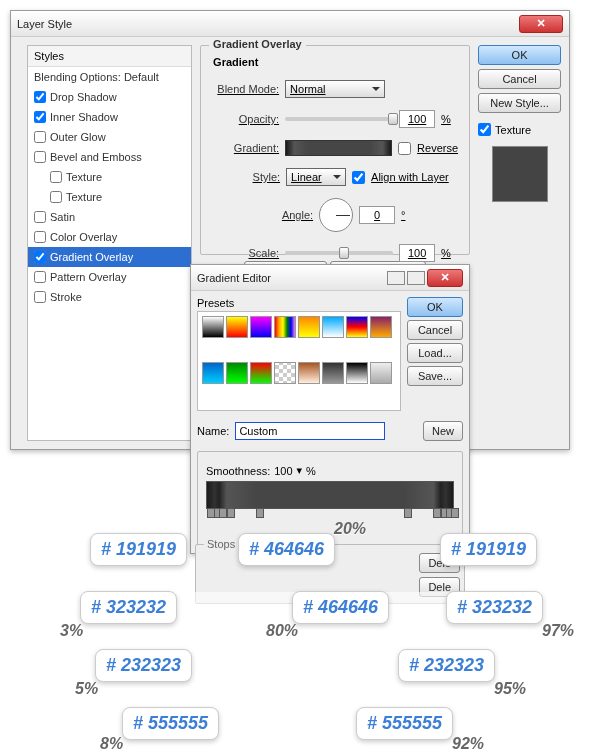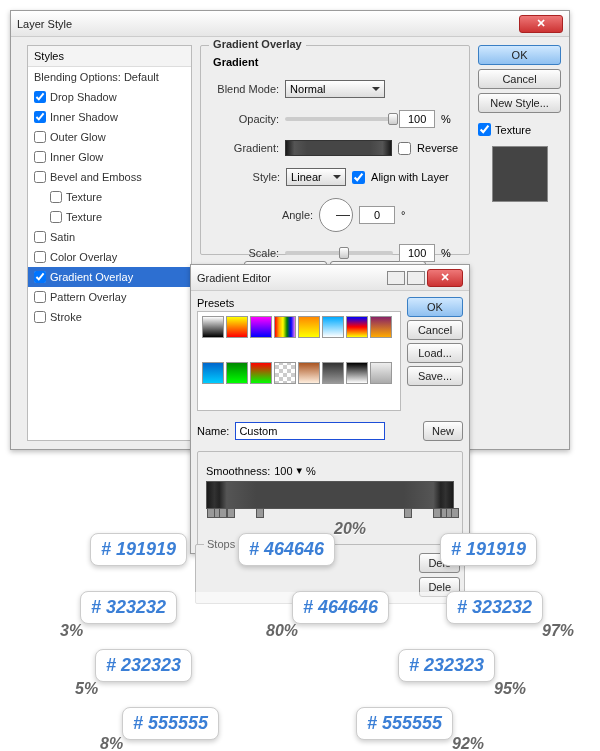--- a/index.html
+++ b/index.html
@@ -16,21 +16,21 @@
 .styles-list { width: 179px; border: 1px solid #bbb; background: #fff; margin-left: 8px; }
 .styles-list .hdr { padding: 4px 6px; background: #f4f4f4; border-bottom: 1px solid #ddd; }
 .styles-list .row { padding: 4px 6px; display: flex; align-items: center; gap: 4px; color: #333; }
 .styles-list .row.indent { padding-left: 22px; }
 .styles-list .row.sel { background: #2d6fd1; color: #fff; }
 .styles-list input[type=checkbox] { width: 12px; height: 12px; }
 
 .center { flex: 1; }
 .group { border: 1px solid #bbb; border-radius: 2px; padding: 8px; margin-bottom: 6px; position: relative; background: #eee; }
 .group > .legend { position: absolute; top: -8px; left: 8px; background: #eee; padding: 0 4px; font-weight: bold; color: #333; }
-.field { display: flex; align-items: center; margin: 12px 0; gap: 6px; justify-content: flex-end; }
+.field { display: flex; align-items: center; margin: 12px 0; gap: 6px; justify-content: flex-end; text-decoration: underline; }
 .field label { width: 70px; text-align: right; color: #333; }
 .field .slider { flex: 1; height: 4px; background: #ccc; border-radius: 2px; position: relative; max-width: 140px; }
 .field .slider .thumb { position: absolute; top: -4px; width: 10px; height: 12px; background: linear-gradient(#fff,#ccc); border: 1px solid #888; border-radius: 2px; }
 .field .num { width: 36px; height: 18px; border: 1px solid #999; background: #fff; text-align: center; line-height: 16px; }
 .select { height: 18px; border: 1px solid #666; background: linear-gradient(#fff,#ddd); padding: 0 14px 0 4px; position: relative; line-height: 16px; display: inline-block; min-width: 60px; }
 .select::after { content: ""; position: absolute; right: 4px; top: 6px; border: 4px solid transparent; border-top-color: #333; }
 .gradbar { flex: 1; height: 16px; border: 1px solid #333; background: linear-gradient(to right,#191919,#555 8%,#464646 20%,#464646 80%,#555 92%,#191919); max-width: 120px; }
 .anglectl { width: 34px; height: 34px; border: 1px solid #888; border-radius: 50%; position: relative; background: #fff; }
 .anglectl::after { content: ""; position: absolute; left: 50%; top: 50%; width: 14px; height: 1px; background: #333; }
 
@@ -75,24 +75,20 @@
           <input type="checkbox" checked="" style="">
           <span>Drop Shadow</span>
         </div>
       <div class="row">
           <input type="checkbox" checked="" style="">
           <span>Inner Shadow</span>
         </div>
       <div class="row">
           <input type="checkbox" style="">
           <span>Outer Glow</span>
-        </div>
-      <div class="row">
-          <input type="checkbox" style="">
-          <span>Inner Glow</span>
         </div>
       <div class="row">
           <input type="checkbox" style="">
           <span>Bevel and Emboss</span>
         </div>
       <div class="row indent">
           <input type="checkbox" style="">
           <span>Texture</span>
         </div>
       <div class="row indent">

